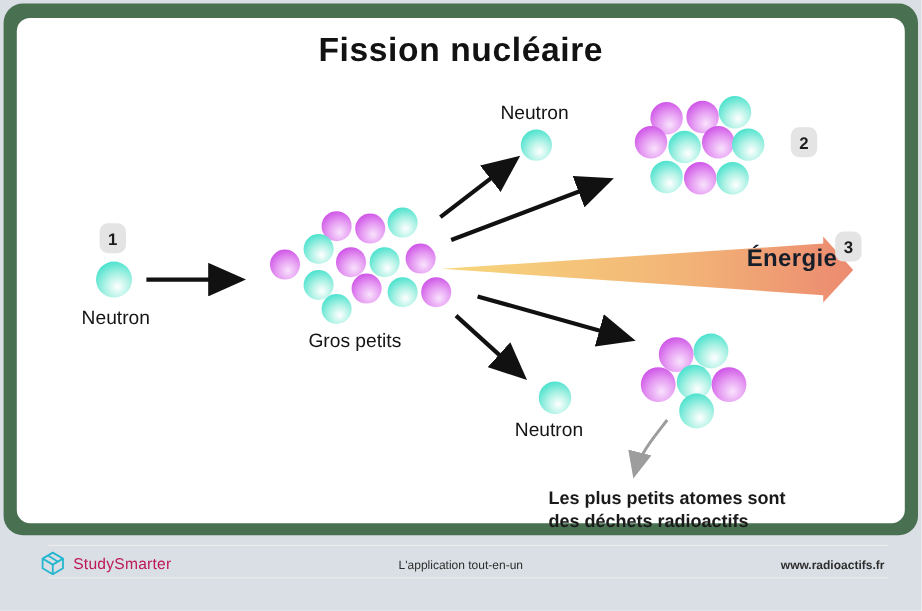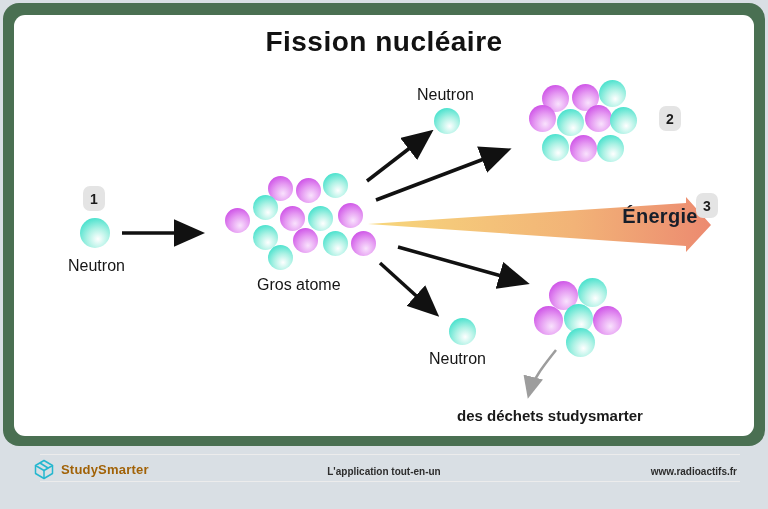--- a/index.html
+++ b/index.html
@@ -42,24 +42,24 @@
   svg.layer{position:absolute;left:0;top:0;pointer-events:none;}
   .energy-label{
     left:604px;top:205px;width:80px;text-align:center;
     font-size:20px;font-weight:700;color:#161e2a;letter-spacing:.3px;margin-left:16px;
   }
   .note{
     left:457px;top:406px;font-size:15px;font-weight:700;color:#1a1a1a;line-height:19px;
   }
   .footer-line{height:1px;background:#ececec;left:40px;right:28px;}
   .brand{left:33px;top:458px;display:flex;align-items:center;gap:6px;}
-  .brand-text{font-size:13px;font-weight:700;color:#a16207;letter-spacing:.2px;}
+  .brand-text{font-size:13px;font-weight:400;color:#be185d;letter-spacing:.2px;}
   .foot-center{
     left:0;right:0;top:466px;text-align:center;
-    font-size:10px;font-weight:700;color:#2d2d2d;
+    font-size:10px;font-weight:400;color:#2d2d2d;
   }
   .foot-right{
     right:31px;top:466px;font-size:10px;font-weight:700;color:#2d2d2d;
   }
 </style>
 </head>
 <body>
 
 <div id="stage">
   <div class="frame"></div>
@@ -128,25 +128,26 @@
       <div class="ball cyan" style="height: 27px; width: 27px; left: 448.5px; top: 317.5px;"></div>
     </div>
 
   <div class="abs badge" style="left:83px;top:186px;">1</div>
   <div class="abs badge" style="left:659px;top:106px;">2</div>
   <div class="abs badge" style="left:696px;top:193px;">3</div>
 
   <div class="abs lbl" style="left:68px;top:257px;">Neutron</div>
   <div class="abs lbl" style="left:417px;top:86px;">Neutron</div>
   <div class="abs lbl" style="left:429px;top:350px;">Neutron</div>
-  <div class="abs lbl" style="left:257px;top:276px;">Gros atome</div>
+  <div class="abs lbl" style="left:257px;top:276px;">Gros petits</div>
   <div class="abs energy-label">Énergie</div>
 
   <div class="abs note">
-    <div>des déchets studysmarter</div>
+    <div>Les plus petits atomes sont</div>
+    <div>des déchets radioactifs</div>
   </div>
 
   <div class="abs footer-line" style="top:454px;"></div>
   <div class="abs footer-line" style="top:481px;"></div>
 
   <div class="abs brand">
     <svg width="22" height="23" viewBox="0 0 22 23">
       <g fill="none" stroke="#25b7cf" stroke-width="1.5" stroke-linejoin="round">
         <polygon points="11,2.5 19.5,7.5 11,12.5 2.5,7.5"></polygon>
         <path d="M2.5,7.5 L2.5,15.5 L11,20.5 L19.5,15.5 L19.5,7.5"></path>

